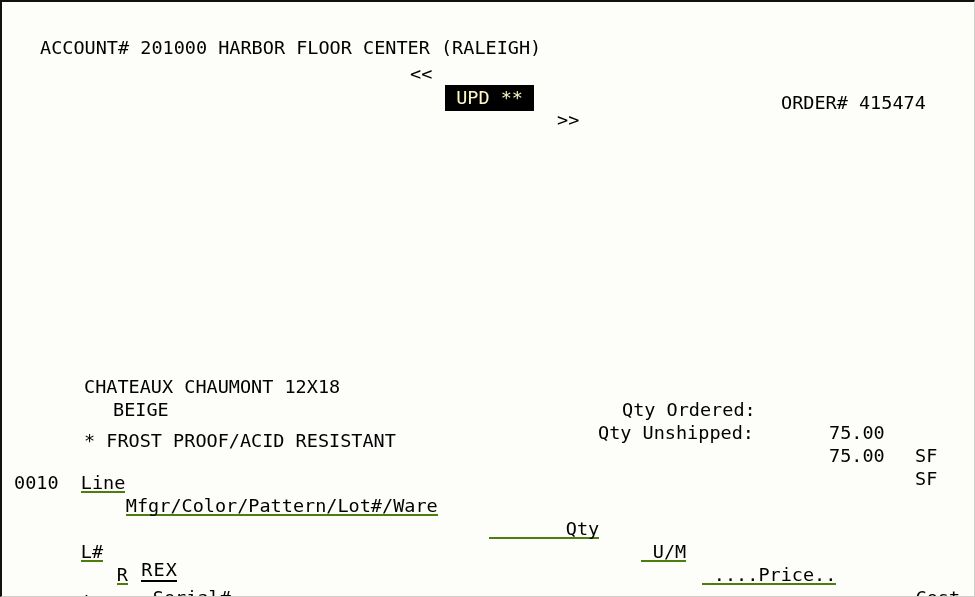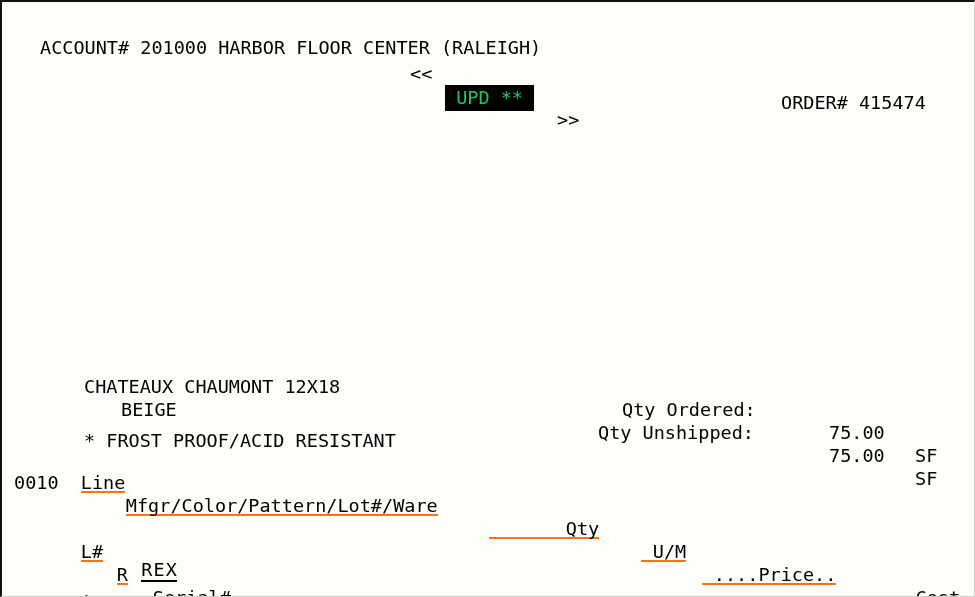--- a/index.html
+++ b/index.html
@@ -37,26 +37,26 @@
   
   .at {
     position: absolute;
     white-space: pre;
     height: 23px;
     line-height: 23px;
   }
   
   .rev {
     background: #000000;
-    color: #22c55e;
+    color: #fef9c3;
     padding: 1px 0 2px 0;
   }
   
   .hdr-ul {
-    border-bottom: 2px solid #f97316;
+    border-bottom: 2px solid #4d7c0f;
     padding-bottom: 1px;
     display: inline-block;
     height: 20px;
     line-height: 20px;
     white-space: pre;
     box-sizing: border-box;
   }
   
   .field {
     display: inline-block;
@@ -98,21 +98,21 @@
   </div>
 
   <div class="row" style="top:350px;">
     <span class="at" style="left:82px;">CHATEAUX CHAUMONT 12X18</span>
     <span class="at" style="left:620px;text-align:center;">Qty Ordered:</span>
     <span class="at" style="left:827px;">75.00</span>
     <span class="at" style="left:913px;">SF</span>
   </div>
 
   <div class="row" style="top:373px;">
-    <span class="at" style="left:119px;">BEIGE</span>
+    <span class="at" style="left:111px;">BEIGE</span>
     <span class="at" style="left:596px;">Qty Unshipped:</span>
     <span class="at" style="left:827px;">75.00</span>
     <span class="at" style="left:913px;">SF</span>
   </div>
 
   <div class="row" style="top:404px;">
     <span class="at" style="left:82px;">* FROST PROOF/ACID RESISTANT</span>
   </div>
 
   <div class="row" style="top:423px;">

